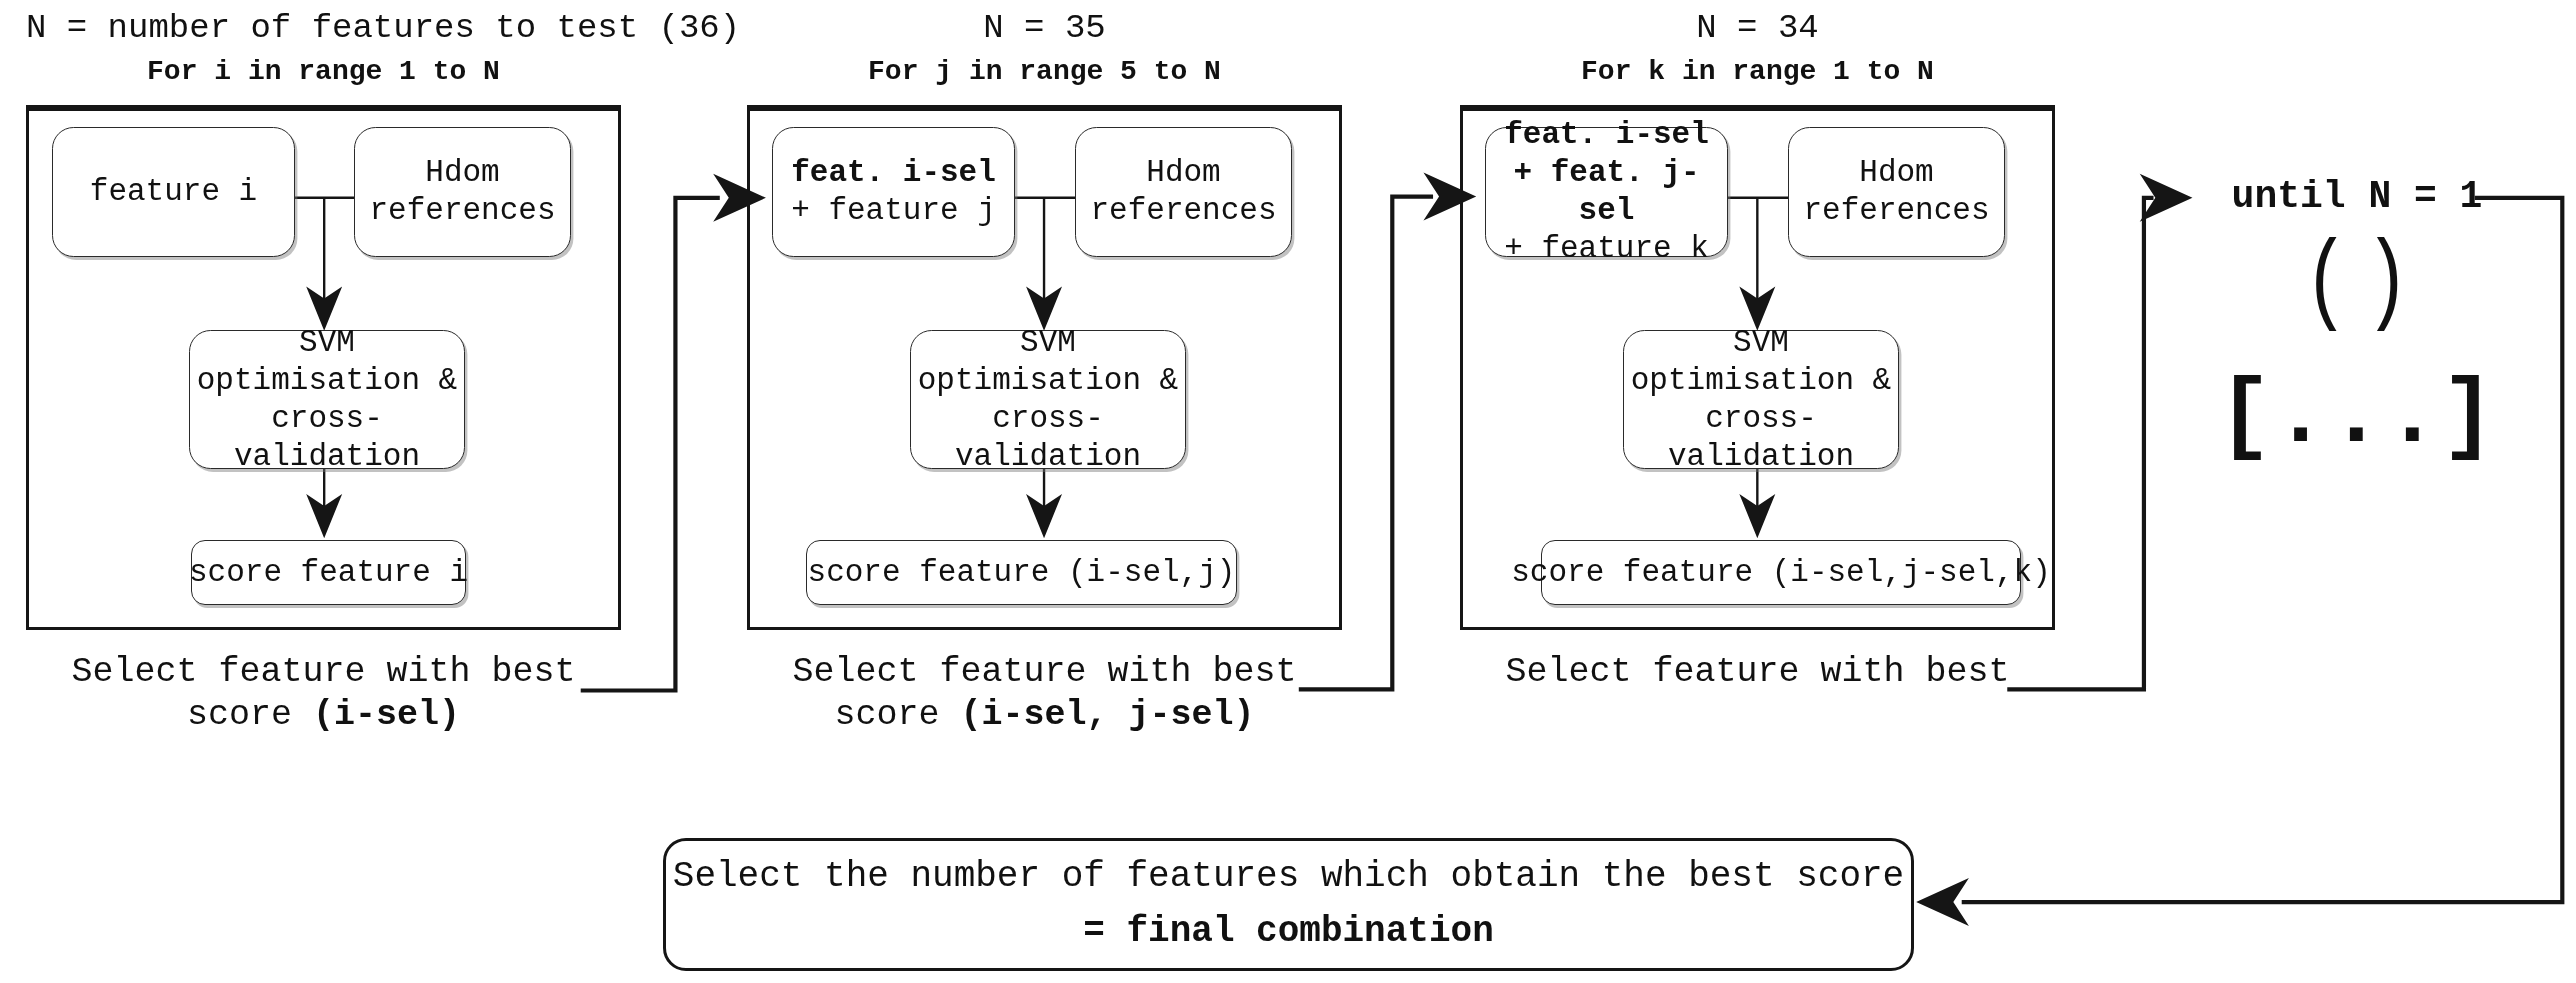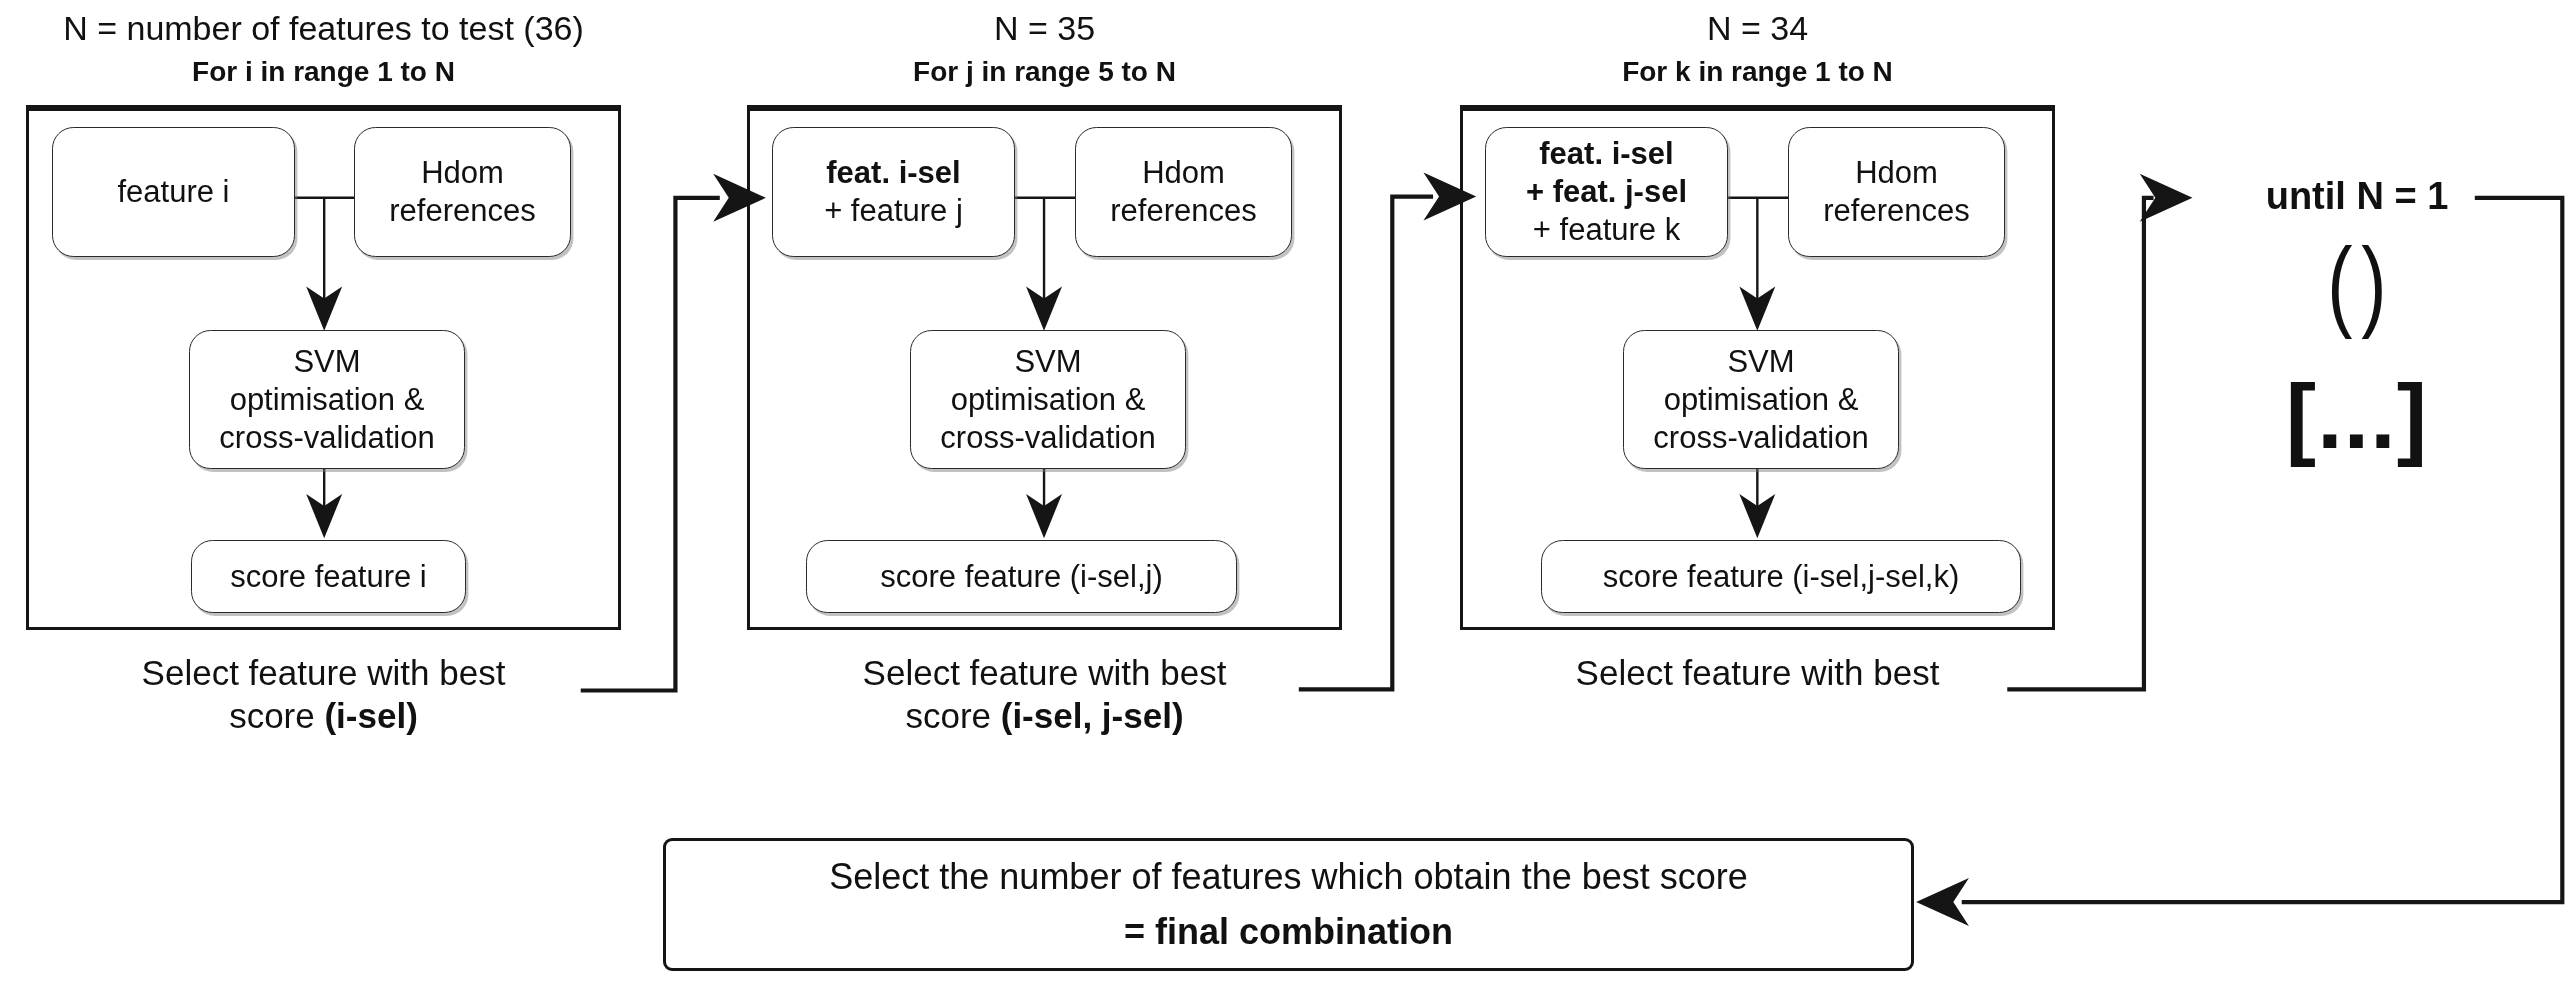--- a/index.html
+++ b/index.html
@@ -1,20 +1,20 @@
 <!DOCTYPE html>
 <html style="font-size:9.6px"><head>
 <meta charset="utf-8">
 <style>
   html,body{margin:0;padding:0;background:#ffffff;}
   #stage{
     position:relative;
     width:2576px;height:983px;
     background:#ffffff;
-    font-family:Liberation Sans, sans-serif;
+    font-family:Liberation Mono, monospace;
     color:#111111;
     overflow:hidden;
   }
   
   #wires{position:absolute;left:0;top:0;z-index:2;}
   
   .panel{
     position:absolute;top:105px;width:595px;height:525px;
     border:3px solid #151515;border-top-width:6.6px;
     box-sizing:border-box;background:transparent;z-index:1;
@@ -29,36 +29,36 @@
     position:absolute;box-sizing:border-box;background:#ffffff;
     border:1.8px solid #2a2a2a;border-radius:21.6px;
     box-shadow:2.4px 3px 0 rgba(120,120,120,0.45);
     display:flex;flex-direction:column;align-items:center;justify-content:center;
     text-align:center;font-size:31px;line-height:38px;
     white-space:pre-line;z-index:3;
   }
   .inputbox{top:127px;width:243px;height:130px;}
   .refbox{top:127px;width:217px;height:130px;}
   .svmbox{top:330px;width:276px;height:139px;}
-  .scorebox{top:540px;height:73px;white-space:nowrap;}
+  .scorebox{top:540px;height:65px;white-space:nowrap;border-radius:14px;}
   .b{font-weight:bold;}
   
   .select-text{position:absolute;top:651px;width:595px;text-align:center;
     font-size:35px;line-height:43px;z-index:3;}
   
   #until{position:absolute;left:2183px;top:175px;width:348px;text-align:center;z-index:3;}
   #until .title{font-size:38px;font-weight:bold;line-height:43px;white-space:nowrap;}
   #until .paren-row{margin-top:20.4px;display:flex;align-items:center;justify-content:center;}
   #until .bigparen{font-size:101px;font-weight:400;line-height:90px;transform:scaleX(0.75);}
   #until .paren-note{font-size:29px;line-height:35px;white-space:pre-line;padding:0 2.4px;}
   #until .ellipsis{margin-top:44px;font-size:91px;font-weight:bold;line-height:90px;letter-spacing:1.2px;}
   
   #final-box{
     position:absolute;left:663px;top:838px;width:1251px;height:133px;
-    box-sizing:border-box;border:3px solid #151515;border-radius:9px;background:#ffffff;
+    box-sizing:border-box;border:3px solid #151515;border-radius:23px;background:#ffffff;
     display:flex;flex-direction:column;align-items:center;justify-content:center;
     text-align:center;font-size:36px;line-height:48px;z-index:3;white-space:nowrap;gap:7px;
   }
 </style>
 </head>
 <body>
 
 <div id="stage">
 
   <svg id="wires" width="2576" height="983" viewBox="0 0 4296 1640">

